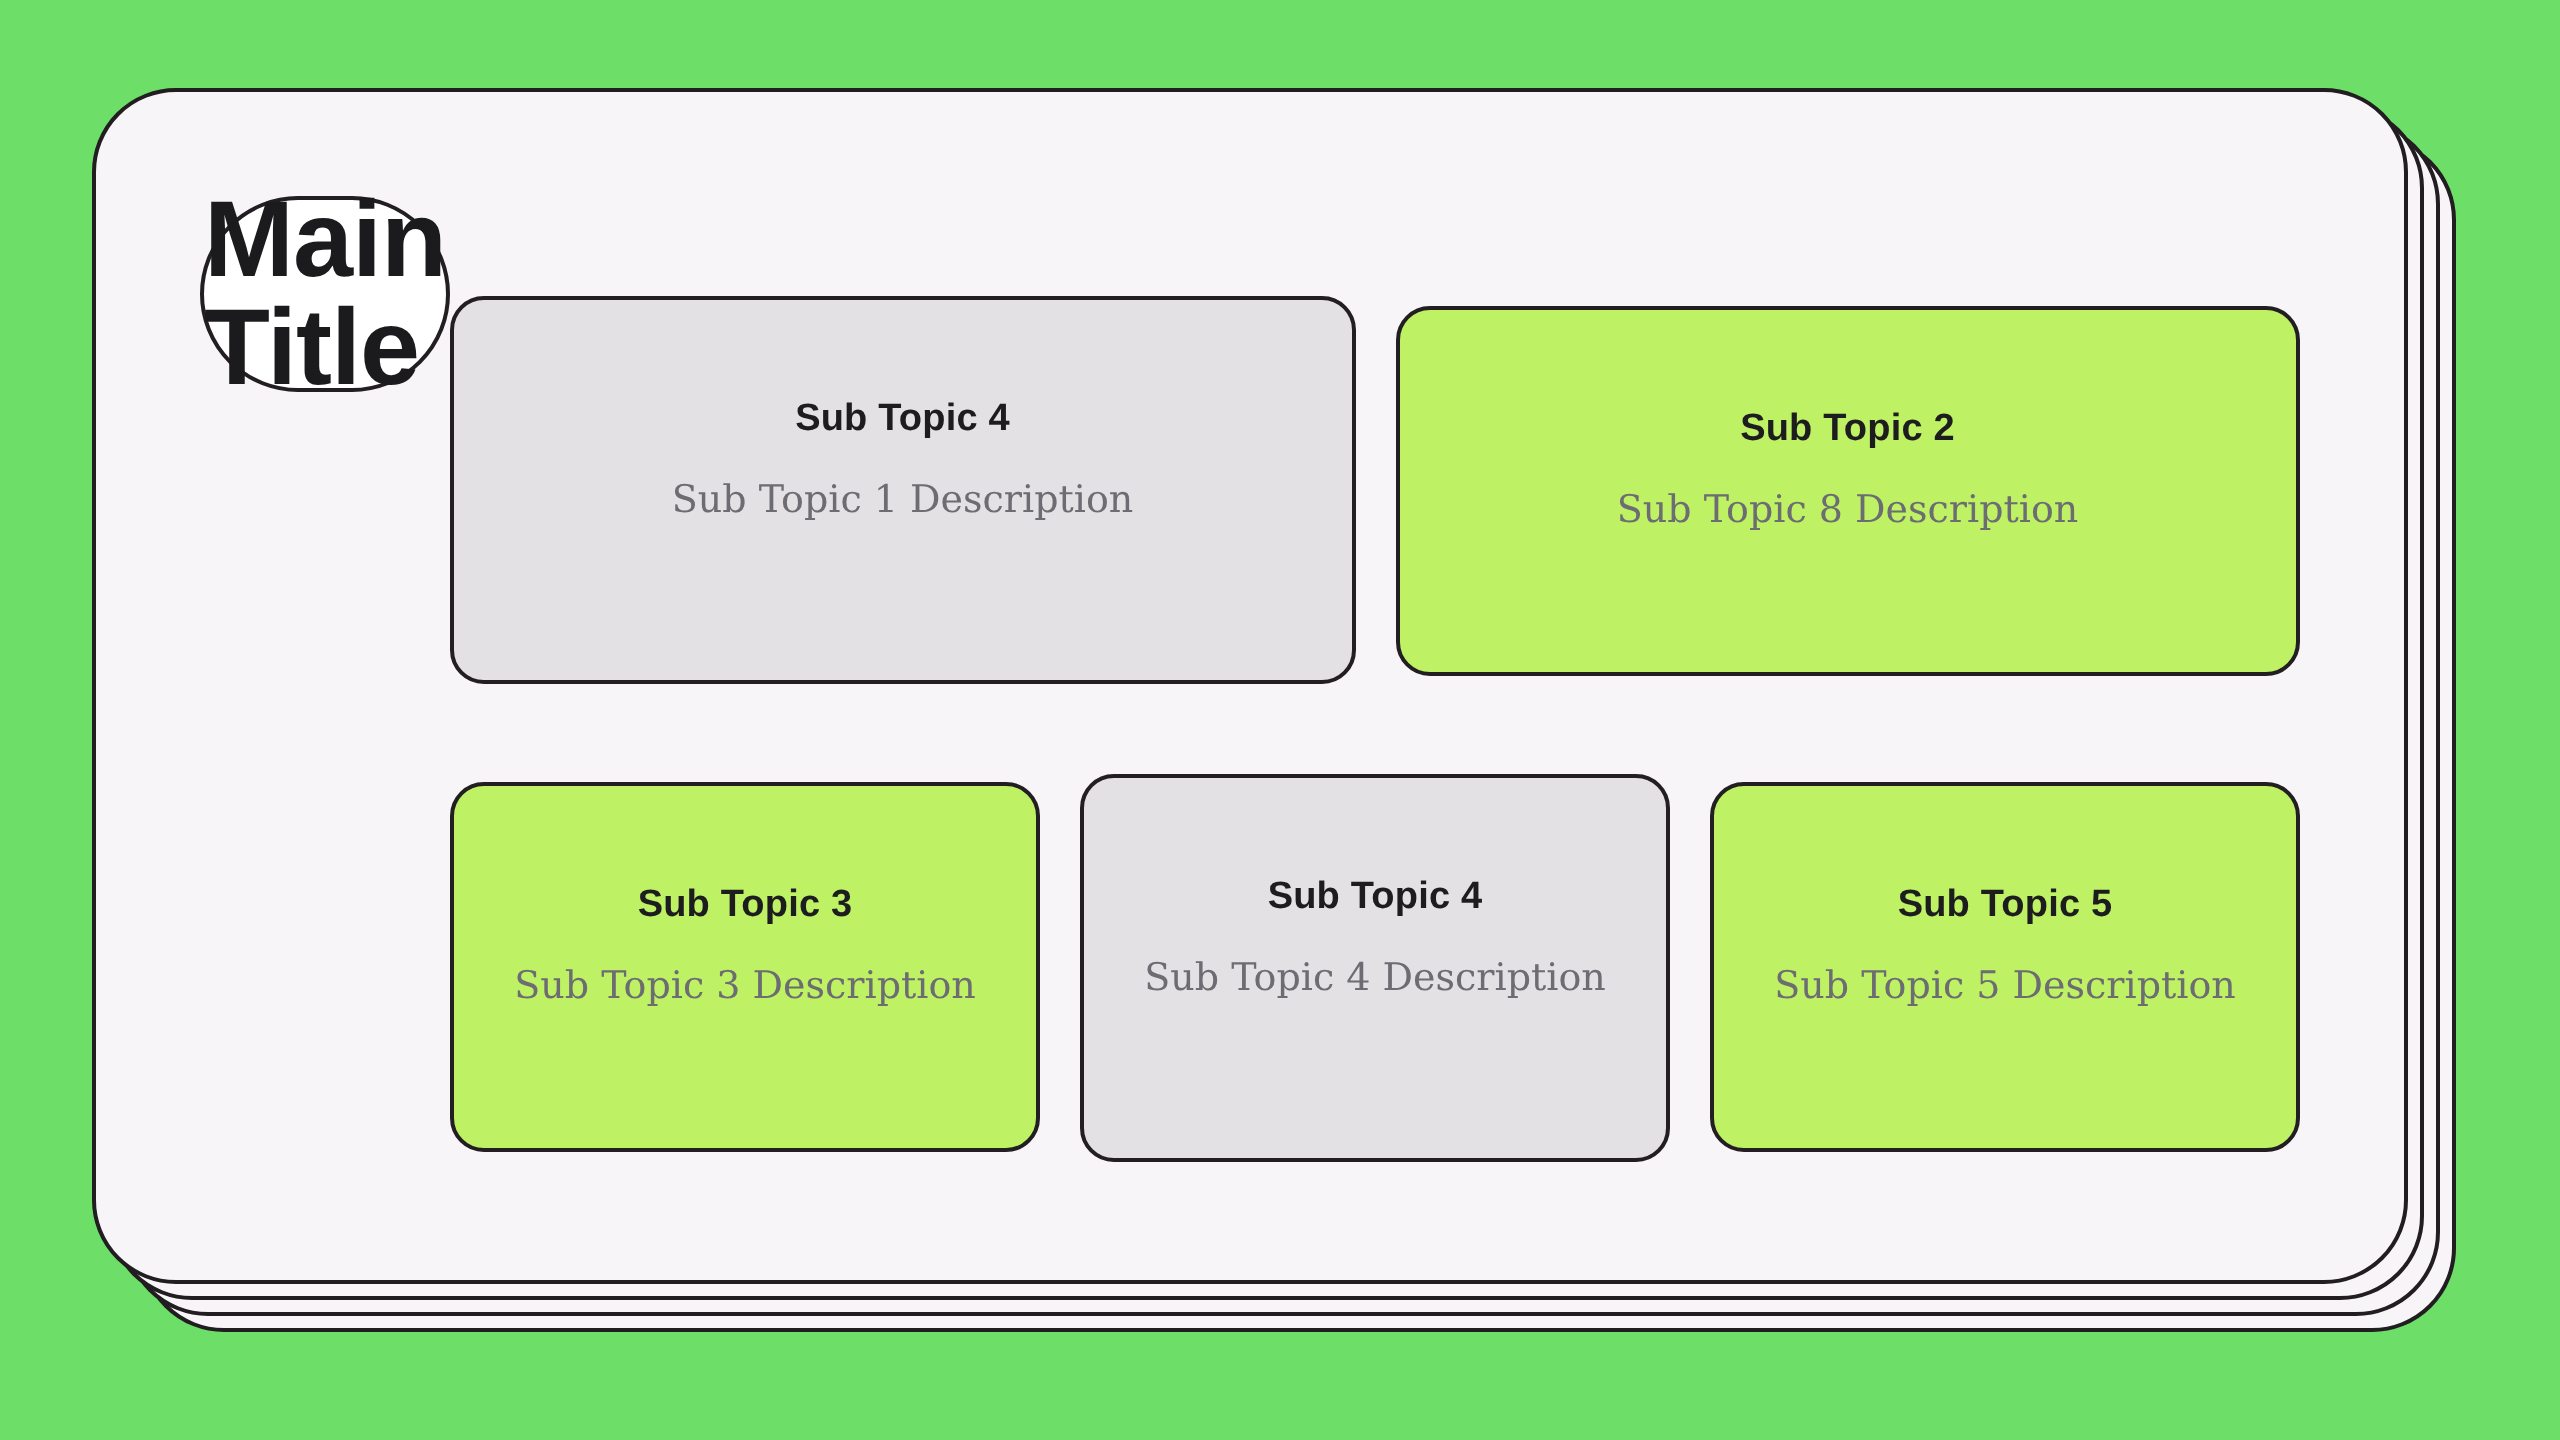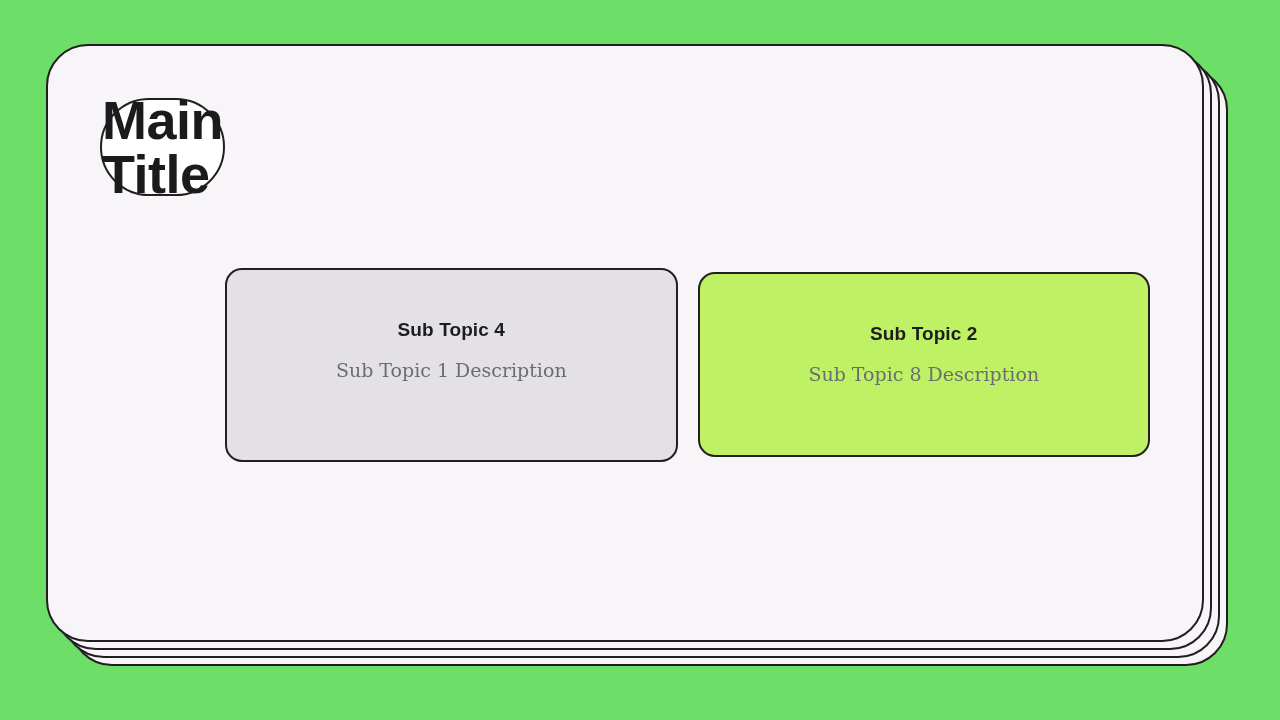--- a/index.html
+++ b/index.html
@@ -143,17 +143,35 @@
           <div class="card-desc">Sub Topic 1 Description</div>
         </div>
 
         <div class="card">
           <div class="card-title">Sub Topic 2</div>
           <div class="card-desc">Sub Topic 8 Description</div>
         </div>
 
       </div>
 
+      <div class="row">
+
+        <div class="card">
+          <div class="card-title">Sub Topic 3</div>
+          <div class="card-desc">Sub Topic 3 Description</div>
+        </div>
+
+        <div class="card highlight">
+          <div class="card-title">Sub Topic 4</div>
+          <div class="card-desc">Sub Topic 4 Description</div>
+        </div>
+
+        <div class="card">
+          <div class="card-title">Sub Topic 5</div>
+          <div class="card-desc">Sub Topic 5 Description</div>
+        </div>
+
+      </div>
 
     </div>
 
   </div>
 </div>
 
 </body></html>

